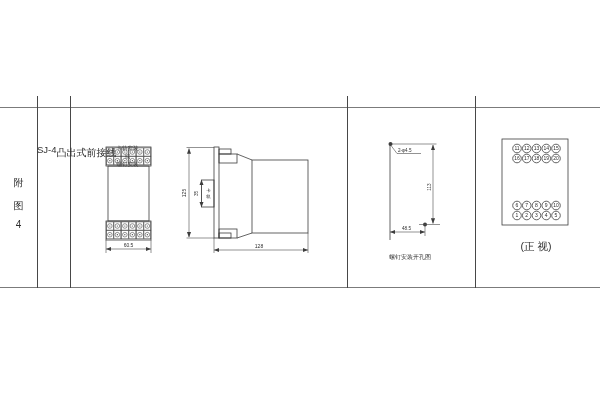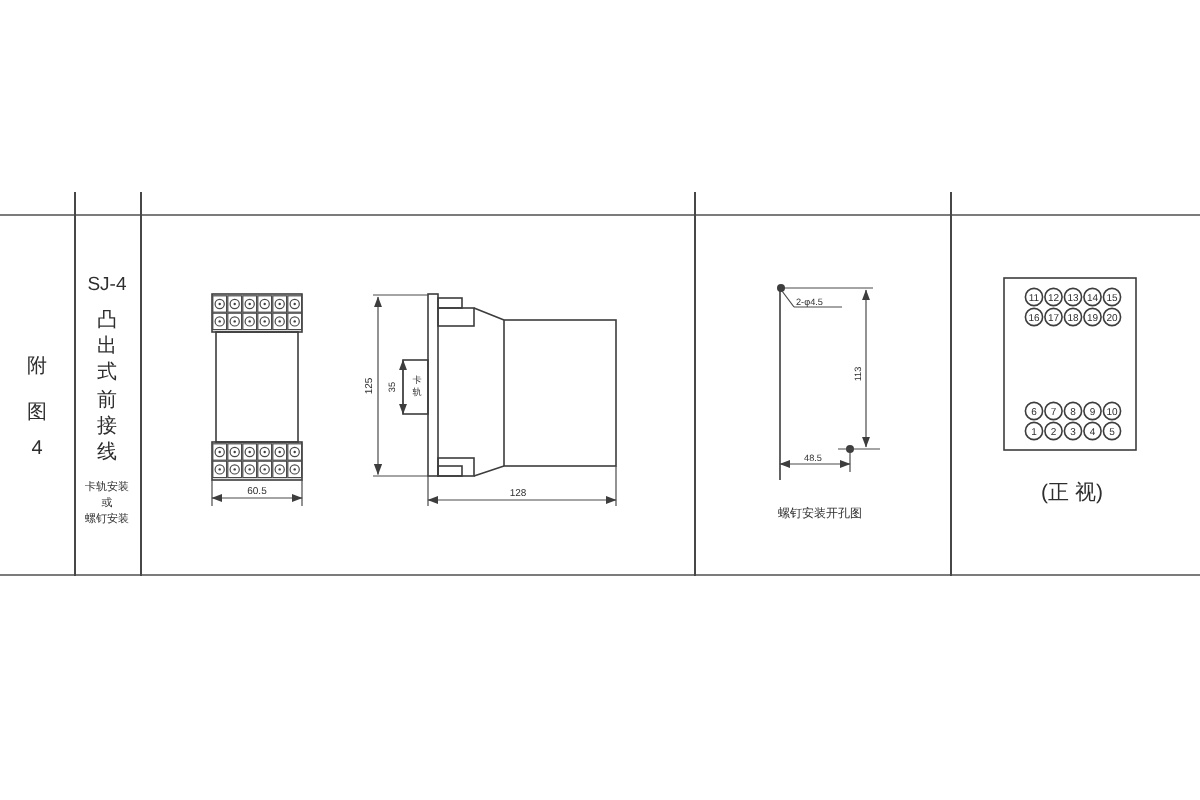--- a/index.html
+++ b/index.html
@@ -12,21 +12,21 @@
   .figure-col{
     position:absolute;left:0;top:176px;width:37px;
     display:flex;flex-direction:column;align-items:center;
     font-size:10px;letter-spacing:0;
   }
   .figure-col span{display:block;}
   .figure-col .fc1{margin-bottom:9px;}
   .figure-col .fc2{margin-bottom:6px;}
   .type-col{
     position:absolute;left:37px;top:137px;width:33px;
-    display:flex;flex-direction:column;align-items:center;text-align:center;
+    display:flex;flex-direction:row;align-items:center;text-align:center;
   }
   .model{font-size:9.5px;margin-bottom:6px;white-space:nowrap;}
   .type-char{font-size:10px;line-height:13.2px;}
   .mount-note{margin-top:7px;font-size:5.5px;line-height:8px;white-space:nowrap;}
   svg.drawings{position:absolute;left:0;top:0;}
   svg .ln{stroke:#3d3d3d;stroke-width:0.8;fill:none;}
   svg .thin{stroke:#4a4a4a;stroke-width:0.6;fill:none;}
   svg .dim{stroke:#4a4a4a;stroke-width:0.6;fill:none;}
   svg text{fill:#2e2e2e;font-family:"Liberation Sans", sans-serif;}
   svg .dimtxt{font-size:5px;}

